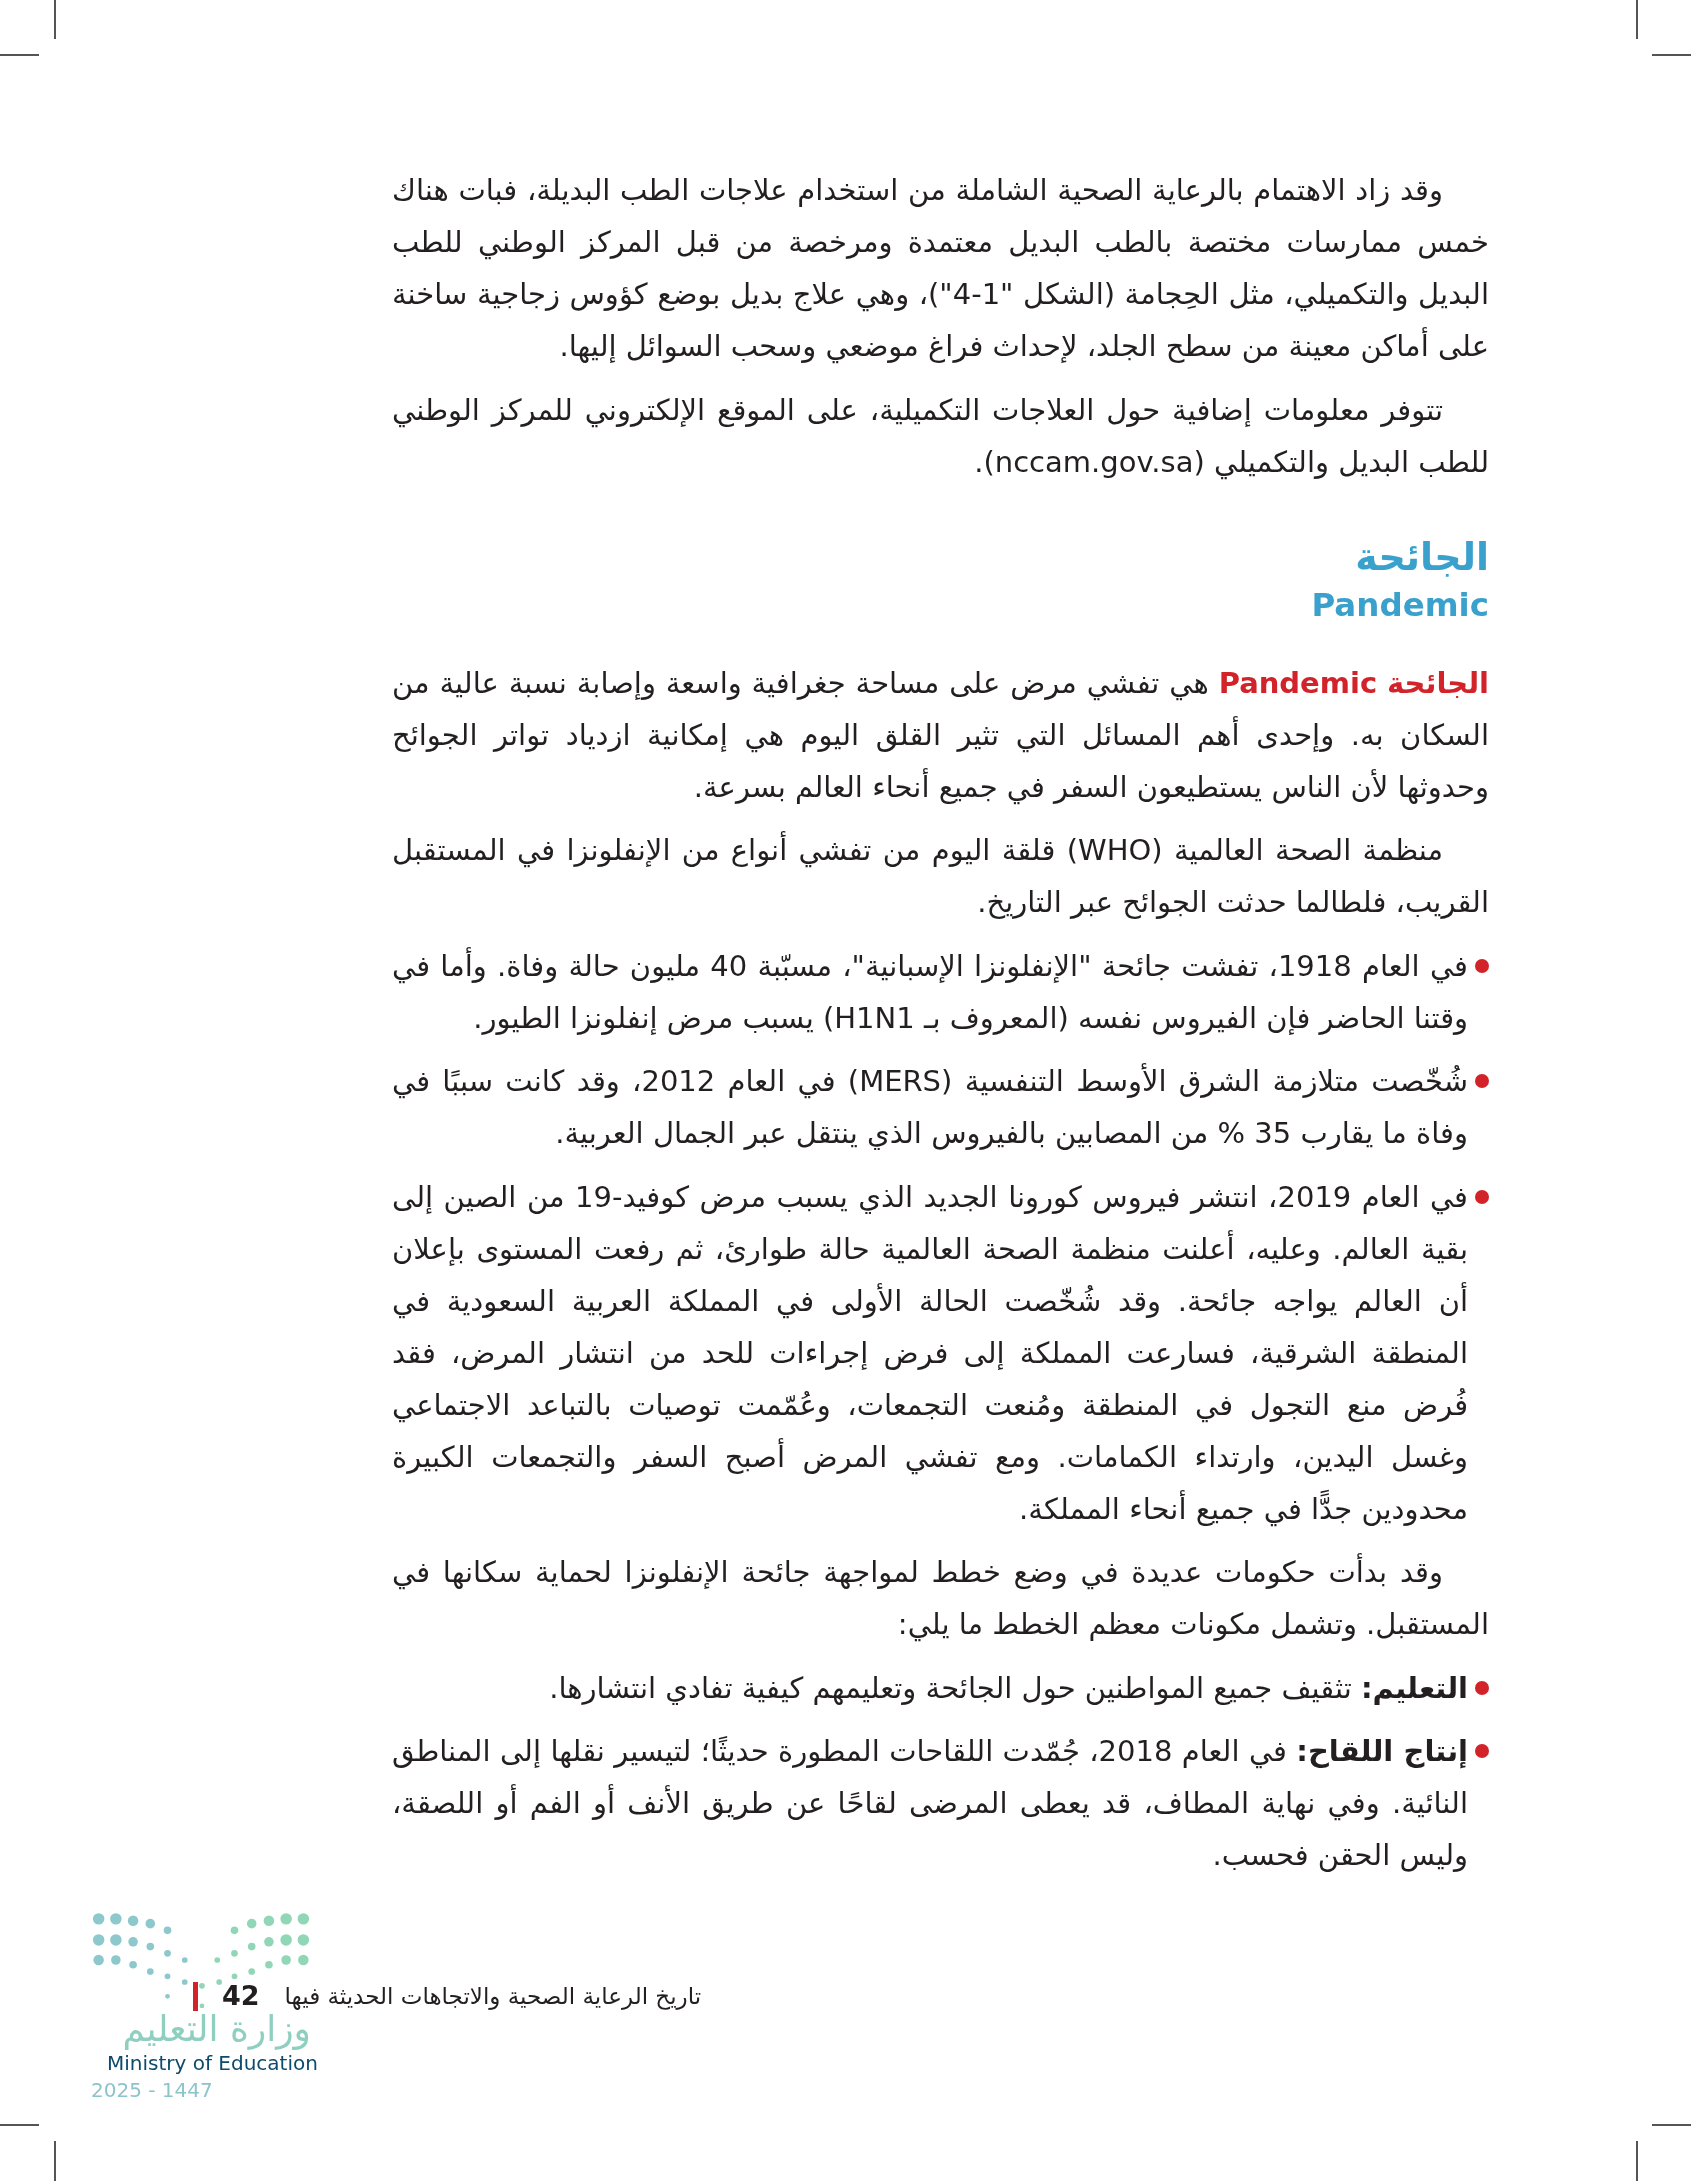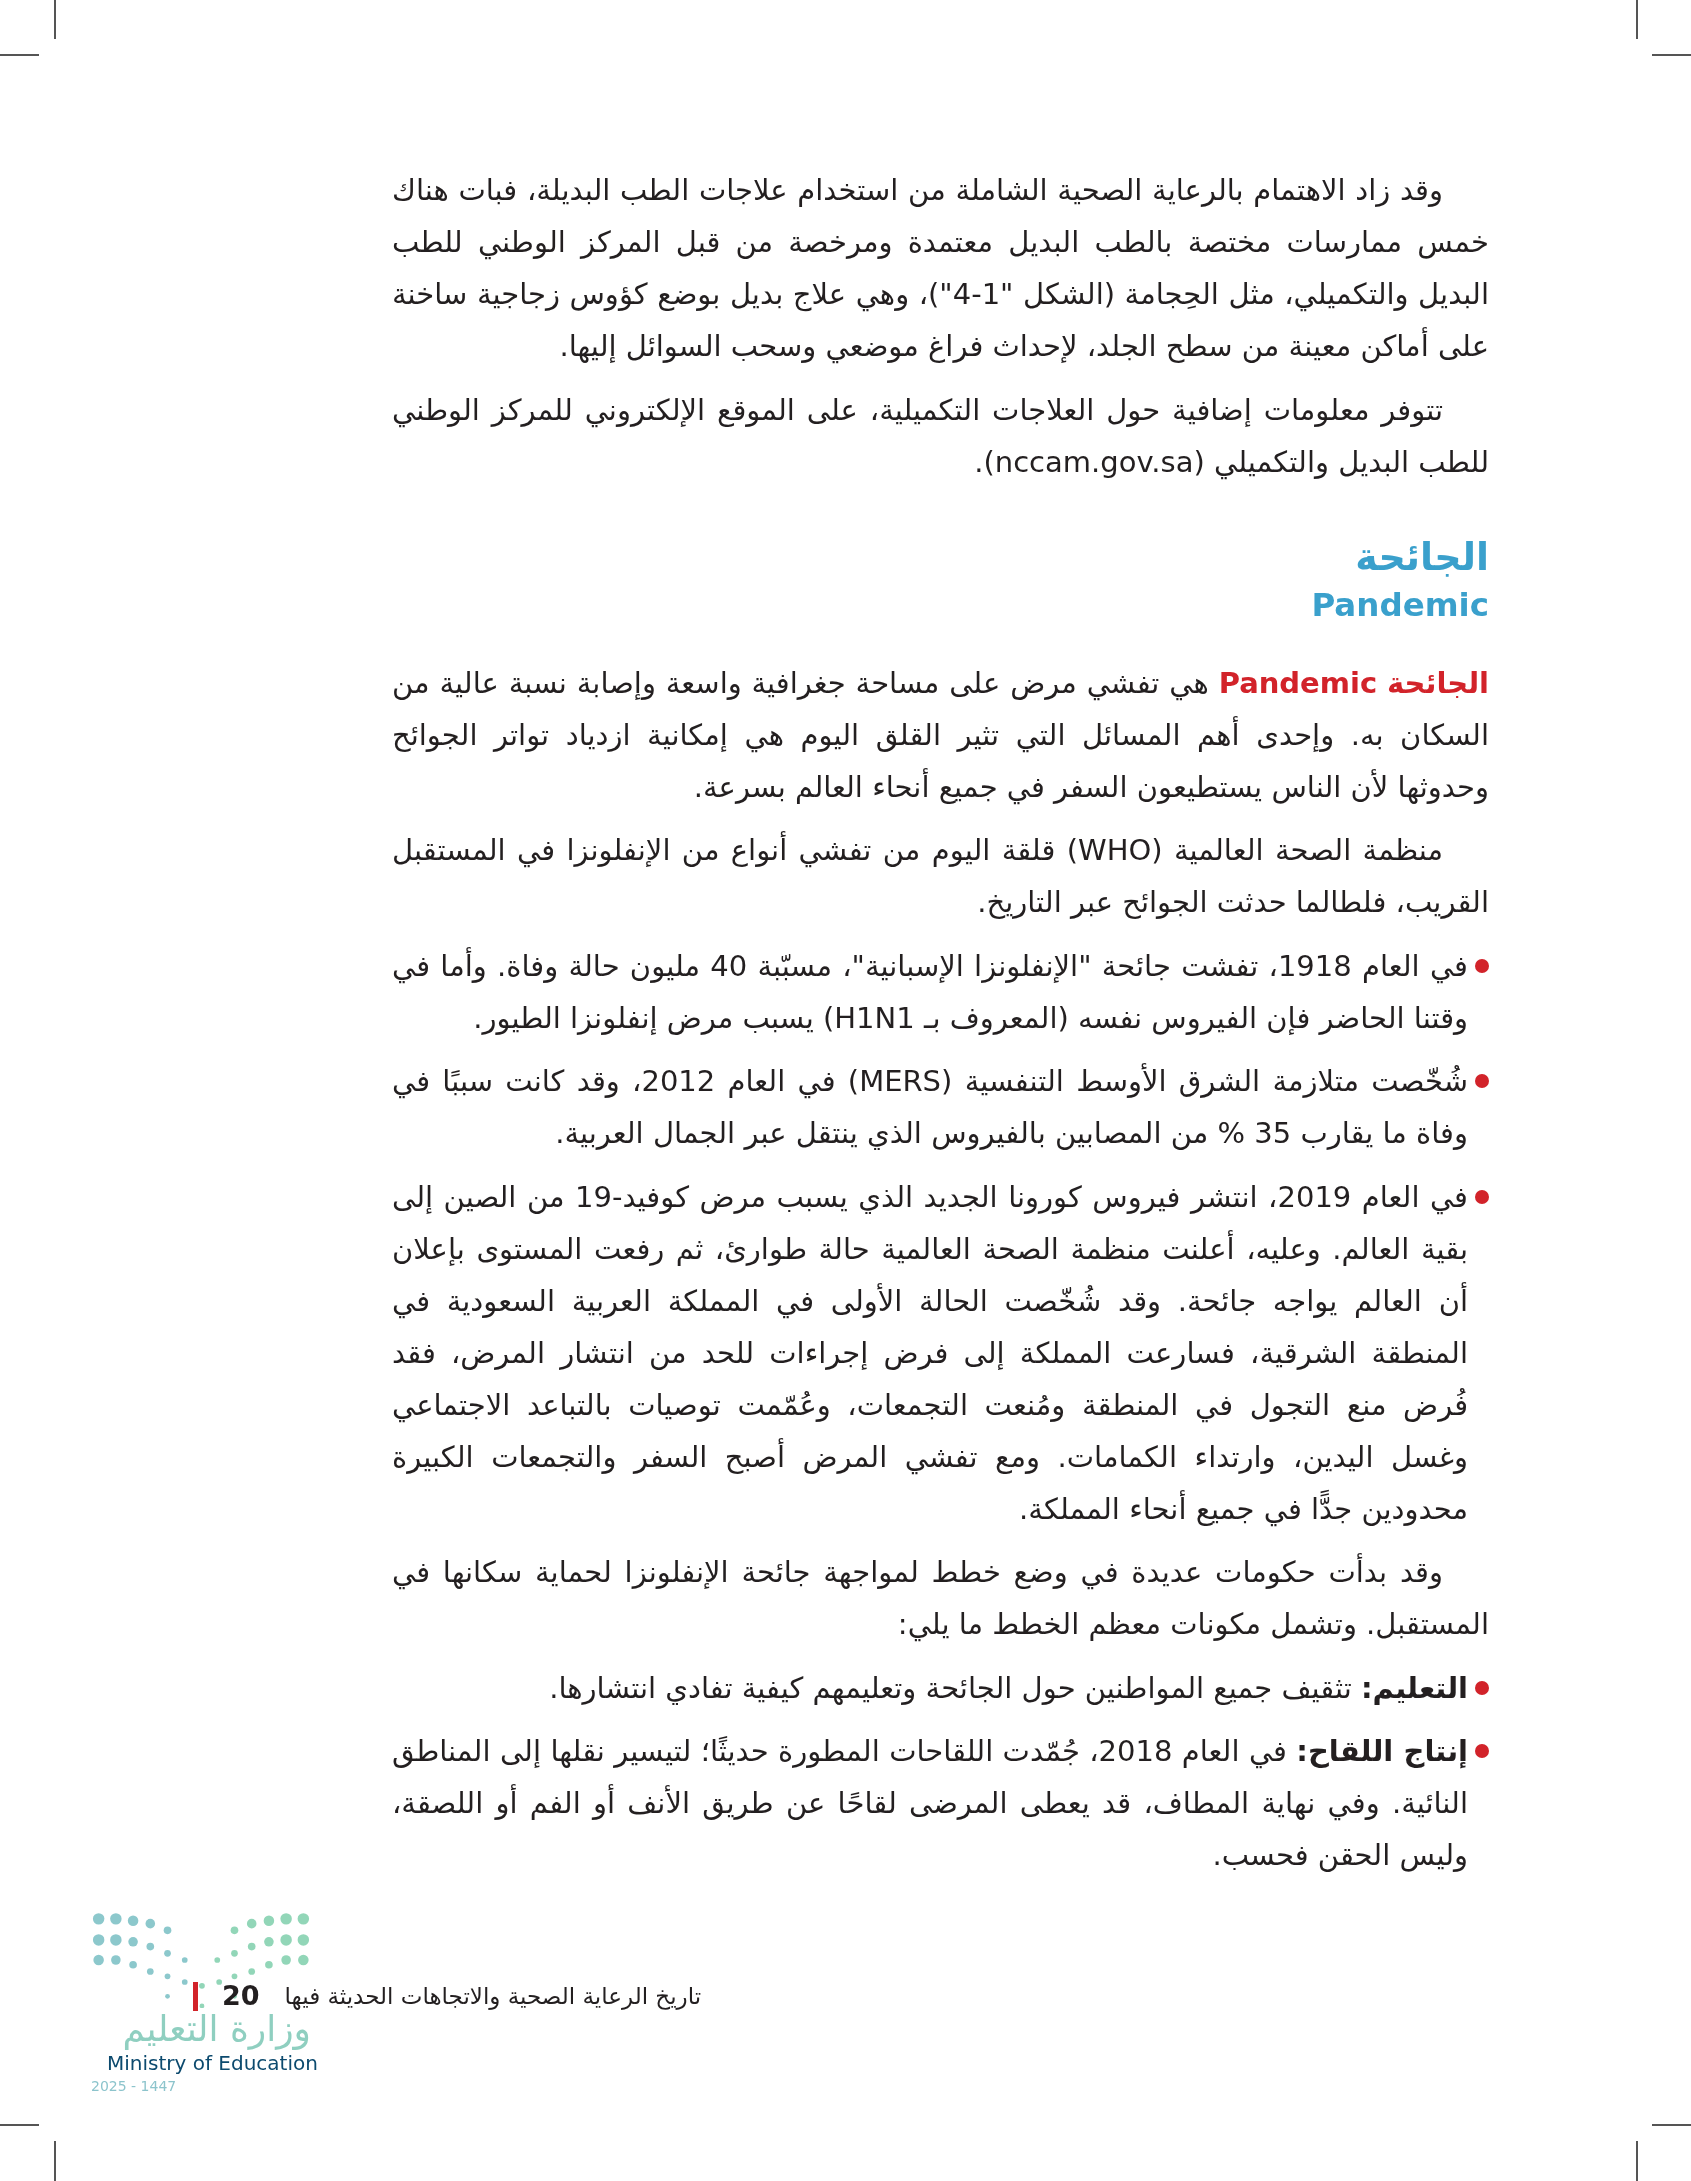--- a/index.html
+++ b/index.html
@@ -31,21 +31,21 @@
   .footer .title { font-size: 23px; color: #231f20; }
   .footer .num { font-size: 27px; font-weight: bold; color: #231f20; }
   .footer .bar { position: absolute; left: -29px; top: 1.9px; width: 4.8px; height: 29px; background: #d2232a; }
 
   .logo { position: absolute; left: 91px; top: 1912px; width: 220px; }
   .logo svg { display: block; }
   .logo .ar-name { position: absolute; left: 0; top: 96px; width: 220px; font-size: 36px;
                    color: #8fcfc0; direction: rtl; text-align: right; letter-spacing: 1.9px; }
   .logo .en-name { position: absolute; left: 16px; top: 139px; font-size: 20px; color: #0c4a6e;
                    font-family: "DejaVu Sans", sans-serif; white-space: nowrap; }
-  .logo .year { position: absolute; left: 0; top: 166px; font-size: 14px; color: #8cc4cc; white-space: nowrap; }
+  .logo .year { position: absolute; left: 0; top: 166px; font-size: 20px; color: #8cc4cc; white-space: nowrap; }
 </style>
 </head>
 <body>
 
 <div class="crop" style="left:54px;top:0;width:1.9px;height:39px;"></div>
 <div class="crop" style="left:0;top:54px;width:39px;height:1.9px;"></div>
 <div class="crop" style="left:1636px;top:0;width:1.9px;height:39px;"></div>
 <div class="crop" style="left:1652px;top:54px;width:40px;height:1.9px;"></div>
 <div class="crop" style="left:0;top:2124px;width:39px;height:1.9px;"></div>
 <div class="crop" style="left:54px;top:2141px;width:1.9px;height:40px;"></div>
@@ -124,16 +124,16 @@
       <circle cx="116" cy="98" r="2.5" fill="#92d6b8"></circle>
       <circle cx="150" cy="88" r="2.5" fill="#92d6b8"></circle>
     </svg>
   <div class="ar-name">وزارة التعليم</div>
   <div class="en-name">Ministry of Education</div>
   <div class="year">2025 - 1447</div>
 </div>
 
 <div class="footer">
   <span class="title">تاريخ الرعاية الصحية والاتجاهات الحديثة فيها</span>
-  <span class="num">20</span>
+  <span class="num">42</span>
   <span class="bar"></span>
 </div>
 
 
 </body></html>

